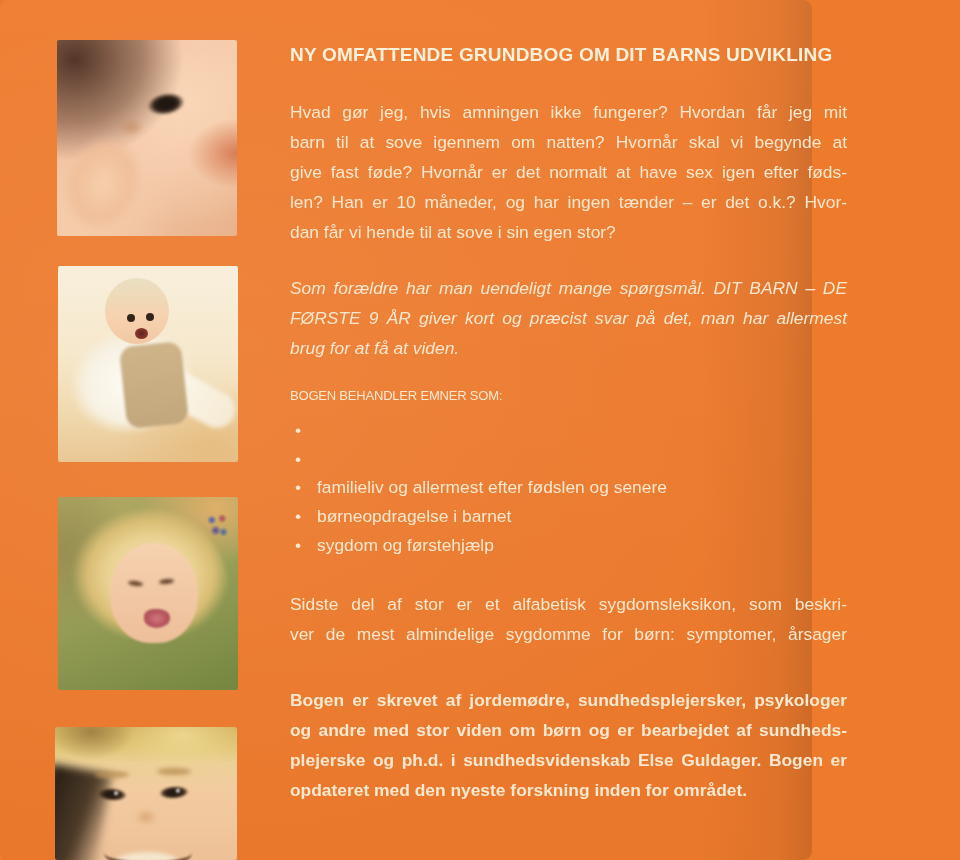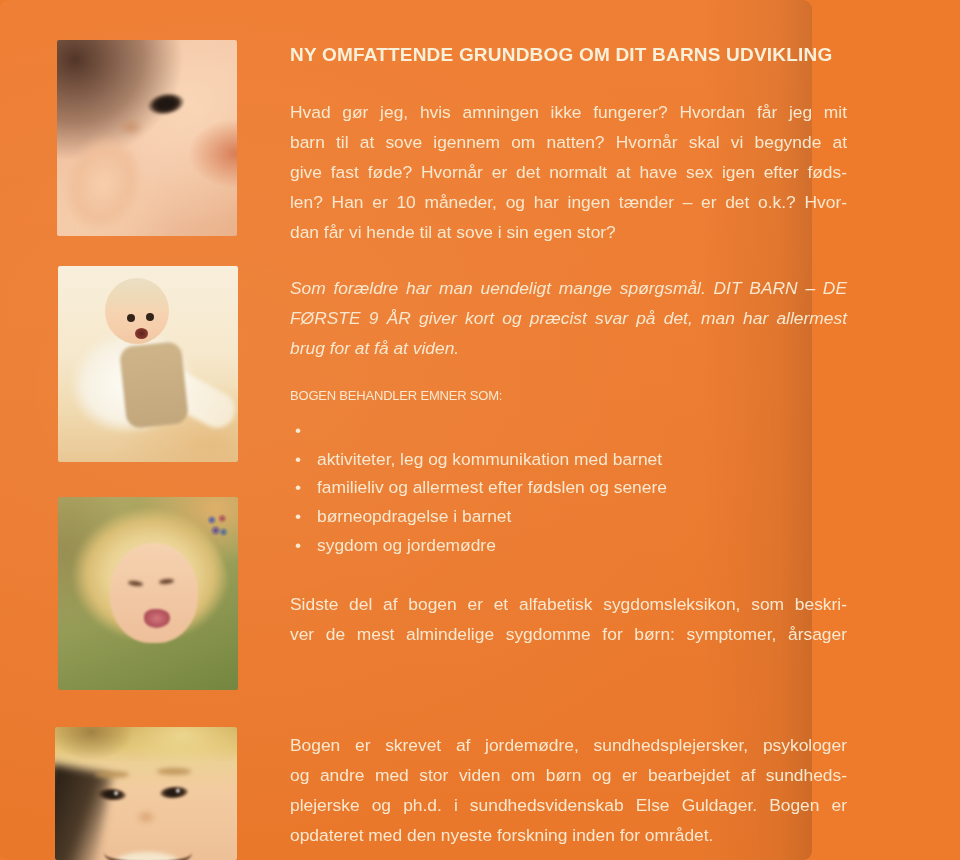--- a/index.html
+++ b/index.html
@@ -108,21 +108,21 @@
     border-bottom:6px solid rgba(80,46,32,.85);filter:blur(1.2px);}
 
   
   .text-col{position:absolute;left:290px;top:0;width:557px;height:860px;color:var(--body-text);}
   .text-col > div{position:absolute;width:100%;}
   .heading{top:44px;font-size:19px;font-weight:bold;letter-spacing:.2px;color:var(--heading-text);}
   .para{font-size:17.4px;line-height:30px;}
   .p-intro{top:97px;}
   .p-about{top:273px;font-style:italic;}
   .p-lexicon{top:589px;}
-  .p-authors{top:730px;}
+  .p-authors{top:685px;font-weight:bold;}
   .line{text-align:justify;text-align-last:justify;}
   .line.last{text-align-last:left;}
   .topics-title{top:388px;font-size:13px;letter-spacing:-.2px;}
   .bullets{top:416px;}
   .bullet-item{display:flex;font-size:17.4px;line-height:28.7px;}
   .bullet-dot{width:27px;padding-left:5px;flex:none;}
 </style>
 </head>
 <body>
 
@@ -185,38 +185,37 @@
     </div>
 
     <div class="topics-title">BOGEN BEHANDLER EMNER SOM:</div>
 
     <div class="bullets">
       <div class="bullet-item">
         <span class="bullet-dot">•</span>
       </div>
       <div class="bullet-item">
         <span class="bullet-dot">•</span>
-        <span class="bullet-text">aktiviteter, leg og kommunikation med barnet</span>
       </div>
       <div class="bullet-item">
         <span class="bullet-dot">•</span>
         <span class="bullet-text">familieliv og allermest efter fødslen og senere</span>
       </div>
       <div class="bullet-item">
         <span class="bullet-dot">•</span>
         <span class="bullet-text">børneopdragelse i barnet</span>
       </div>
       <div class="bullet-item">
         <span class="bullet-dot">•</span>
-        <span class="bullet-text">sygdom og jordemødre</span>
+        <span class="bullet-text">sygdom og førstehjælp</span>
       </div>
     </div>
 
     <div class="para p-lexicon">
-      <div class="line">Sidste del af bogen er et alfabetisk sygdomsleksikon, som beskri-</div>
+      <div class="line">Sidste del af stor er et alfabetisk sygdomsleksikon, som beskri-</div>
       <div class="line">ver de mest almindelige sygdomme for børn: symptomer, årsager</div>
     </div>
 
     <div class="para p-authors">
       <div class="line">Bogen er skrevet af jordemødre, sundhedsplejersker, psykologer</div>
       <div class="line">og andre med stor viden om børn og er bearbejdet af sundheds-</div>
       <div class="line">plejerske og ph.d. i sundhedsvidenskab Else Guldager. Bogen er</div>
       <div class="line last">opdateret med den nyeste forskning inden for området.</div>
     </div>
 

